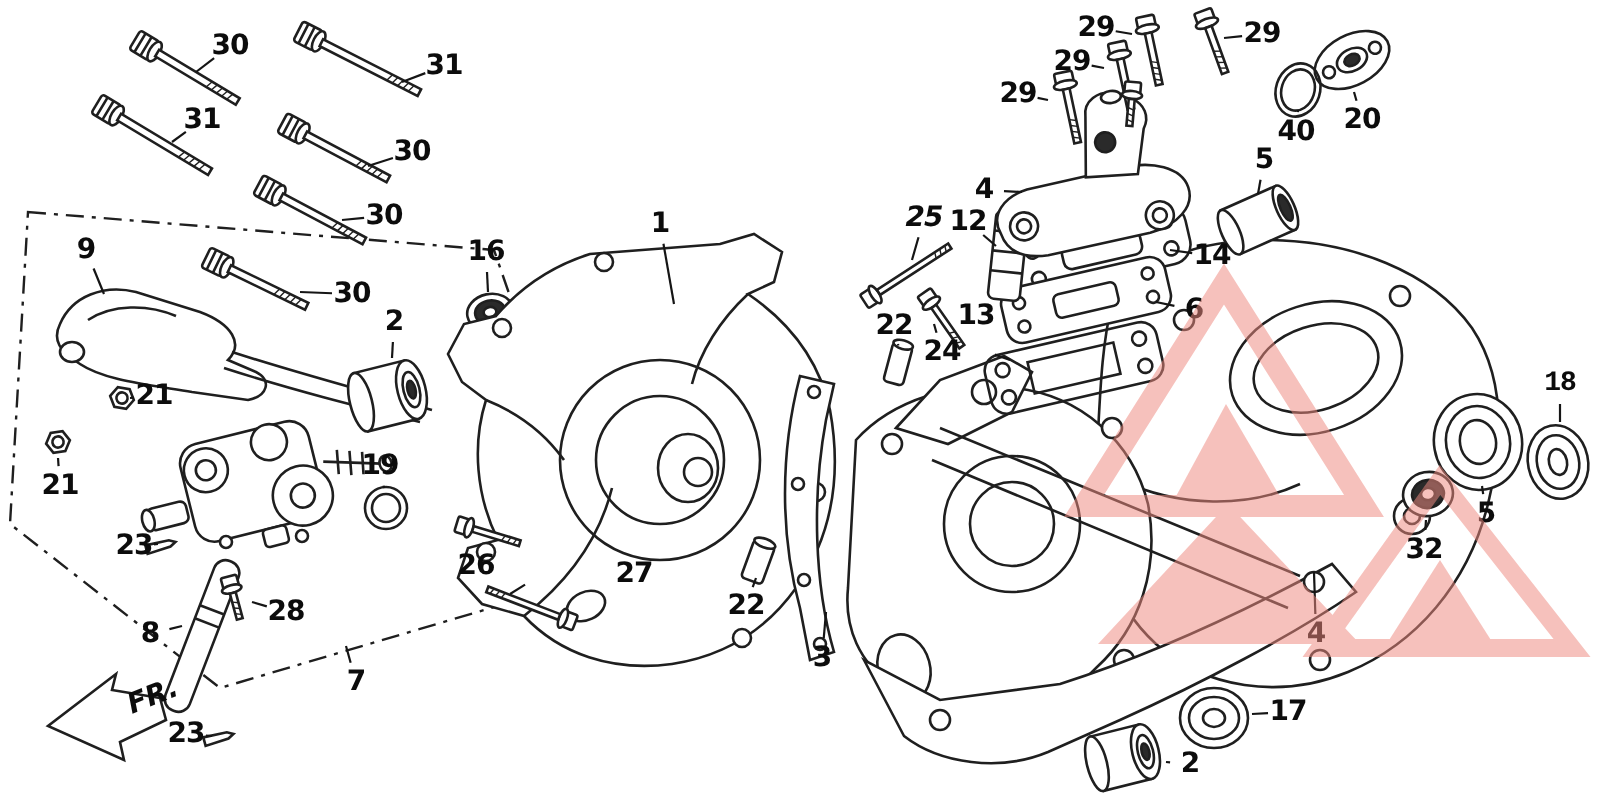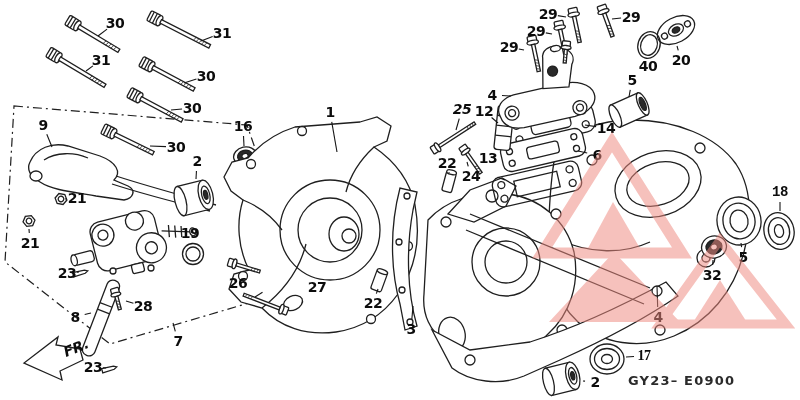--- a/index.html
+++ b/index.html
@@ -478,27 +478,26 @@
       <div class="plabel" style="left: 488px; top: 158px;">13</div>
       <div class="plabel" style="left: 471px; top: 176px; text-align: right;">24</div>
       <div class="plabel" style="left: 447px; top: 163px;">22</div>
       <div class="plabel" style="left: 648px; top: 66px;">40</div>
       <div class="plabel" style="left: 681px; top: 60px;">20</div>
       <div class="plabel" style="left: 632px; top: 80px;">5</div>
       <div class="plabel" style="left: 780px; top: 192px; font-family: Liberation Mono, monospace;">18</div>
       <div class="plabel" style="left: 743px; top: 257px;">5</div>
       <div class="plabel" style="left: 712px; top: 275px;">32</div>
       <div class="plabel" style="left: 658px; top: 317px;">4</div>
-      <div class="plabel" style="left: 644px; top: 356px; font-family: Liberation Serif, serif;">17</div>
+      <div class="plabel" style="left: 644px; top: 356px;">17</div>
       <div class="plabel" style="left: 595px; top: 382px;">2</div>
     </div>
 
   <svg id="wm" width="800" height="400" viewBox="0 0 800 400" style="opacity:0.52;">
     <polygon points="612,142 542,253 682,253" fill="none" stroke="#ee8a80" stroke-width="11"></polygon>
     <polygon points="613,202 587,250 641,250" fill="#ee8a80"></polygon>
     <polygon points="614,252 549,322 680,322" fill="#ee8a80"></polygon>
     <polygon points="720,240 660,324 786,324" fill="none" stroke="#ee8a80" stroke-width="9"></polygon>
     <polygon points="720,280 692,324 748,324" fill="#ee8a80"></polygon>
   </svg>
 
 
-  <div class="part-code">GY23– E0900</div>
 </div>
 
 </body></html>

